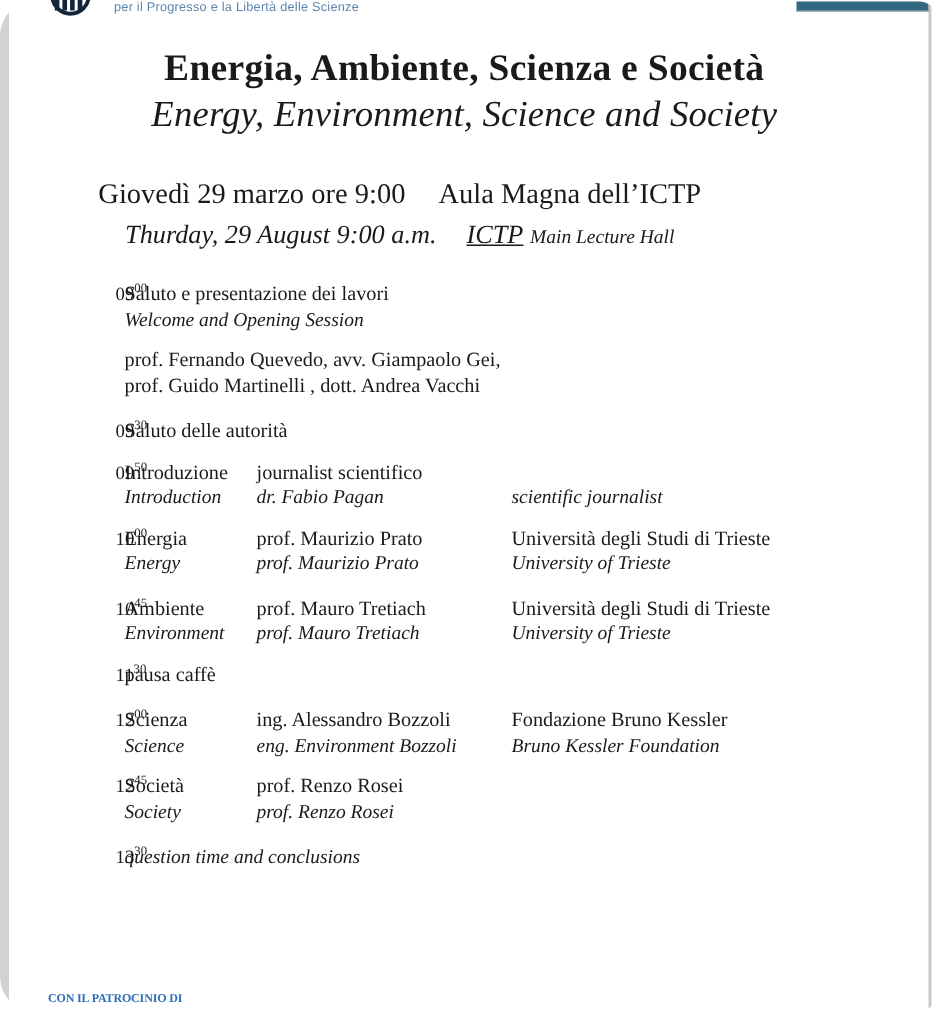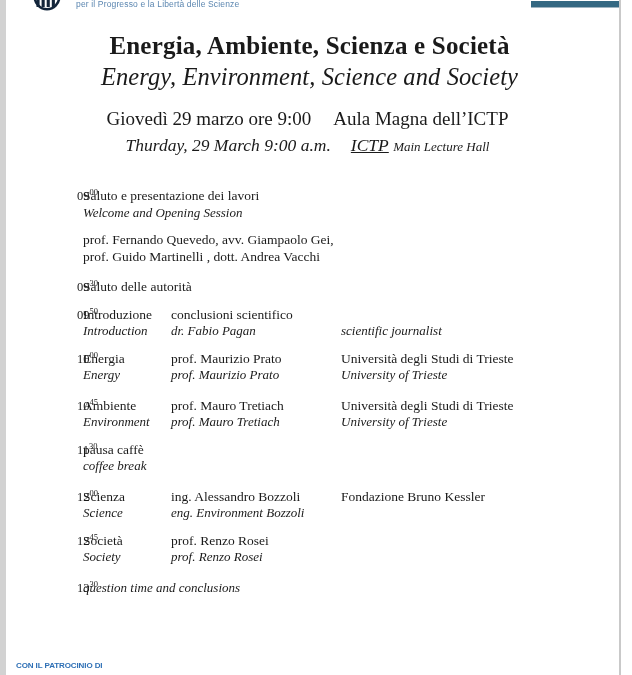--- a/index.html
+++ b/index.html
@@ -10,20 +10,21 @@
   body {
     font-family: "Liberation Serif", "DejaVu Serif", serif;
     color: #1a1a1a;
   }
   #page {
     position: relative;
     width: 632px;
     height: 675px;
     background: #ffffff;
     overflow: hidden;
+    border-radius: 24px;
   }
 
   
   .edge-strip-left {
     position: absolute;
     left: 0; top: 0;
     width: 6px; height: 675px;
     background: #d2d2d2;
   }
   .edge-rule-right {
@@ -80,24 +81,23 @@
     font-weight: normal;
     font-style: italic;
     letter-spacing: 0.1px;
     line-height: 31px;
     white-space: nowrap;
   }
 
   
   .when-block {
     position: absolute;
-    left: 0; top: 105px;
+    left: 0; top: 116px;
     width: 533px;
     text-align: center;
-    padding-left: 41px;
   }
   .when-it {
     font-size: 19px;
     line-height: 27px;
     white-space: nowrap;
   }
   .when-it .gap { display: inline-block; width: 22px; }
   .when-en {
     font-size: 17.5px;
     font-style: italic;
@@ -163,22 +163,22 @@
     flex: 1 1 auto;
   }
 
   .row-gap-lg { height: 14px; }
   .row-gap-md { height: 11px; }
   .sub-gap { height: 11px; }
 
   
   .footer-label {
     position: absolute;
-    left: 16px; top: 661px;
-    font-family: Liberation Sans, sans-serif;
+    left: 32px; top: 661px;
+    font-family: Liberation Serif, serif;
     font-size: 8px;
     font-weight: bold;
     letter-spacing: -0.1px;
     color: #2d6fb5;
     white-space: nowrap;
   }
 </style>
 </head>
 <body>
 
@@ -204,21 +204,21 @@
   <div class="title-block">
     <div class="title-it">Energia, Ambiente, Scienza  e Società</div>
     <div class="title-en">Energy, Environment, Science and Society</div>
   </div>
 
   <div class="when-block">
     <div class="when-it">
       <span>Giovedì 29 marzo ore 9:00</span><span class="gap"></span><span>Aula Magna dell’ICTP</span>
     </div>
     <div class="when-en">
-      <span>Thurday, 29 March 9:00 a.m.</span><span class="gap"></span><span class="ictp">ICTP</span>&nbsp;<span class="hall">Main Lecture Hall</span>
+      <span>Thurday, 29 August 9:00 a.m.</span><span class="gap"></span><span class="ictp">ICTP</span>&nbsp;<span class="hall">Main Lecture Hall</span>
     </div>
   </div>
 
   <div class="schedule">
 
     <div class="row">
       <div class="col-time"><span>09</span><sup>00</sup></div>
       <div class="col-body">
         <div class="line it">
             <span class="c-wide">Saluto e presentazione dei lavori</span>
@@ -247,21 +247,21 @@
       </div>
     </div>
 
     <div class="row-gap-md"></div>
 
     <div class="row">
       <div class="col-time"><span>09</span><sup>50</sup></div>
       <div class="col-body">
         <div class="line it">
           <span class="c-topic">Introduzione</span>
-          <span class="c-affil">conclusioni scientifico</span>
+          <span class="c-affil">journalist scientifico</span>
         </div>
         <div class="line en">
           <span class="c-topic">Introduction</span>
           <span class="c-speaker">dr. Fabio Pagan</span>
           <span class="c-affil">scientific journalist</span>
         </div>
       </div>
     </div>
 
     <div class="row-gap-md"></div>
@@ -301,39 +301,37 @@
     </div>
 
     <div class="row-gap-md"></div>
 
     <div class="row">
       <div class="col-time"><span>11</span><sup>30</sup></div>
       <div class="col-body">
         <div class="line it">
             <span class="c-wide">pausa caffè</span>
           </div>
-        <div class="line en">
-            <span class="c-wide">coffee break</span>
-          </div>
       </div>
     </div>
 
     <div class="row-gap-lg"></div>
 
     <div class="row">
       <div class="col-time"><span>12</span><sup>00</sup></div>
       <div class="col-body">
         <div class="line it">
           <span class="c-topic">Scienza</span>
           <span class="c-speaker">ing.  Alessandro Bozzoli</span>
           <span class="c-affil">Fondazione Bruno Kessler</span>
         </div>
         <div class="line en">
           <span class="c-topic">Science</span>
           <span class="c-speaker">eng. Environment Bozzoli</span>
+          <span class="c-affil">Bruno Kessler Foundation</span>
         </div>
       </div>
     </div>
 
     <div class="row-gap-md"></div>
 
     <div class="row">
       <div class="col-time"><span>12</span><sup>45</sup></div>
       <div class="col-body">
         <div class="line it">

